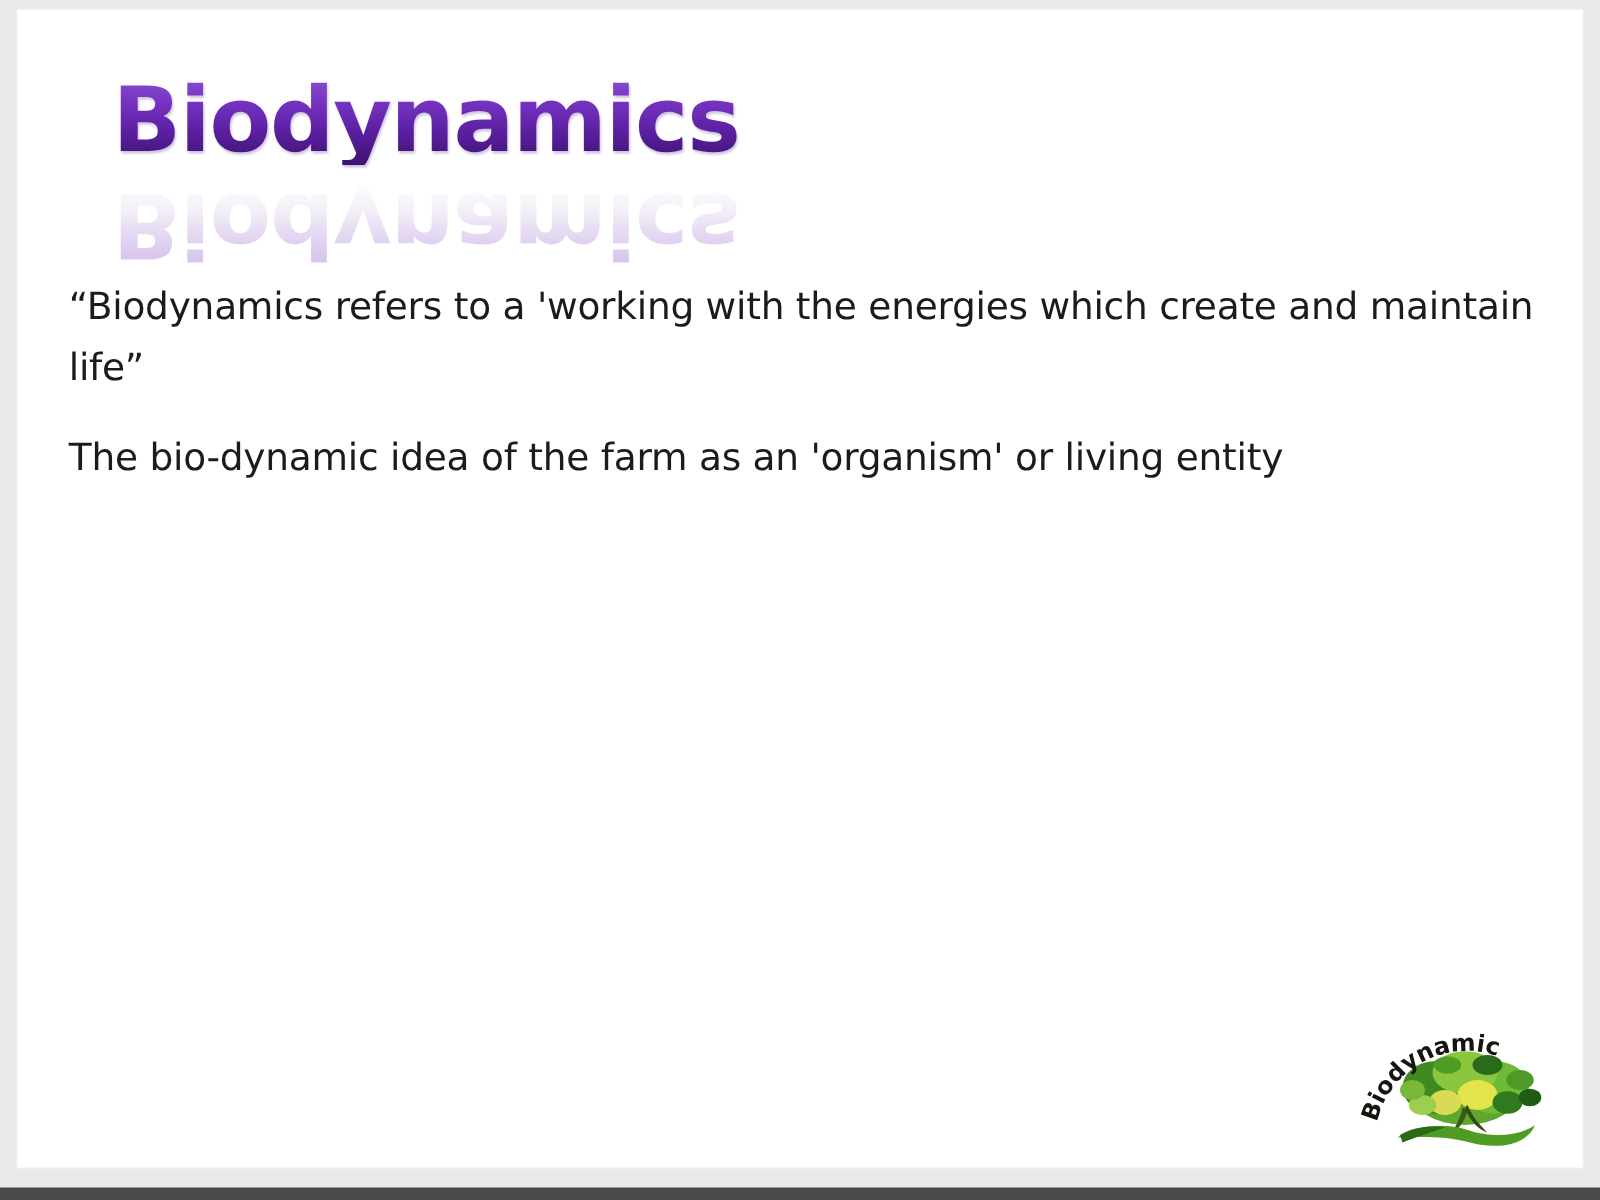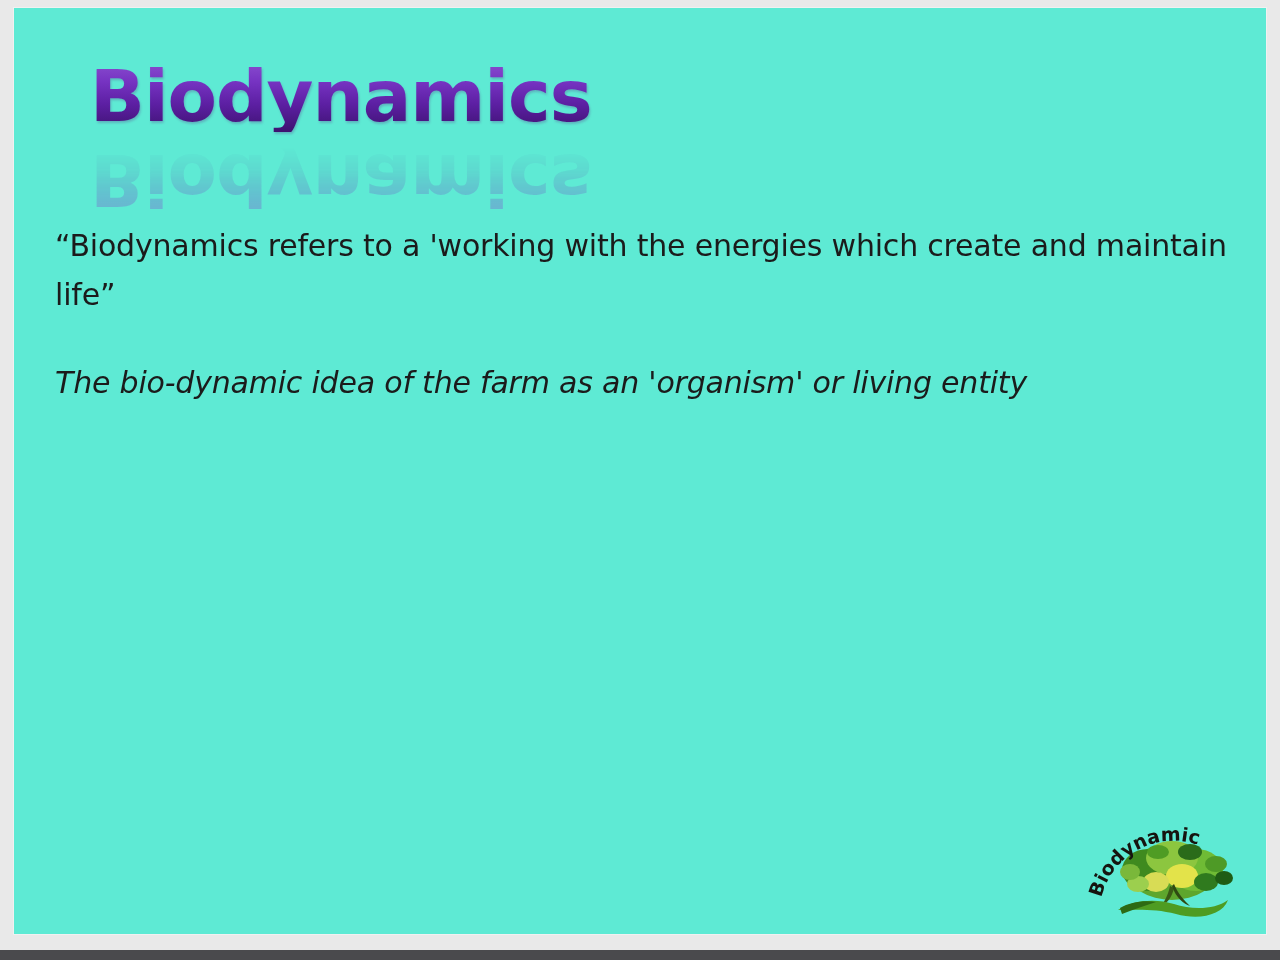--- a/index.html
+++ b/index.html
@@ -29,21 +29,21 @@
     width: 1280px;
     height: 10px;
     background: #4a4a4d;
   }
   .slide-canvas {
     position: absolute;
     left: 14px;
     top: 8px;
     width: 1252px;
     height: 926px;
-    background: #5eead4;
+    background: #ffffff;
     box-shadow: 0 0 0 1px #f1f1f1;
     overflow: hidden;
   }
 
   
   .title-block {
     position: absolute;
     left: 76px;
     top: 52px;
     width: 560px;
@@ -91,23 +91,23 @@
   }
   .para {
     font-family: "DejaVu Sans", "Liberation Sans", sans-serif;
     font-size: 30px;
     line-height: 1.62;
     color: #1b1b1b;
     margin: 0;
     letter-spacing: -0.2px;
   }
   .para-definition { margin-bottom: 32px; }
-  .para-quote      { margin-bottom: 40px; }
+  .para-quote      { margin-bottom: 24px; }
   .para-method     { margin-bottom: 34px; text-indent: 96px; }
-  .para-idea       { margin-bottom: 16px; font-style: italic; }
+  .para-idea       { margin-bottom: 16px; }
 
   .red        { color: #e0262c; }
   .red-bold   { color: #e0262c; font-weight: bold; }
   .red-bolditalic { color: #e0262c; font-weight: bold; font-style: italic; }
 
   
   .logo-wrap {
     position: absolute;
     right: 8px;
     bottom: 2px;

